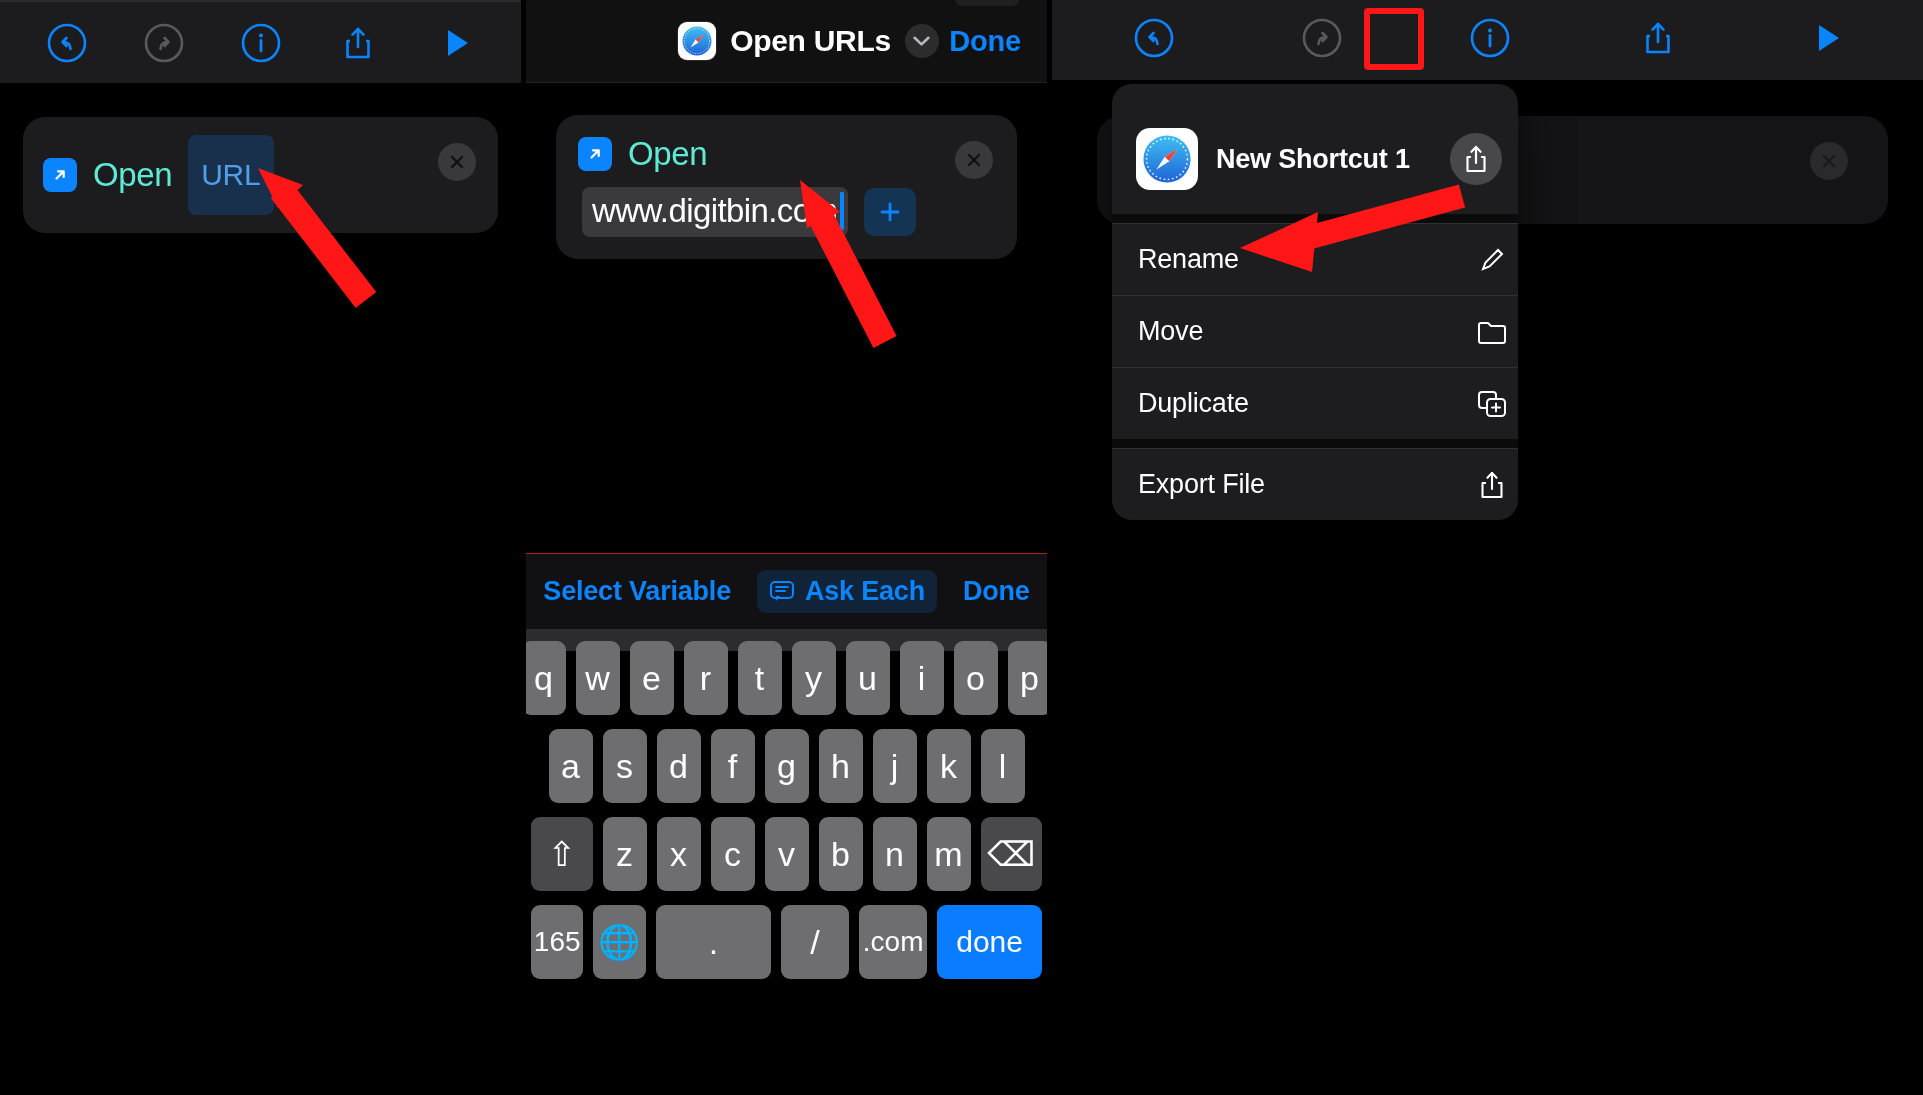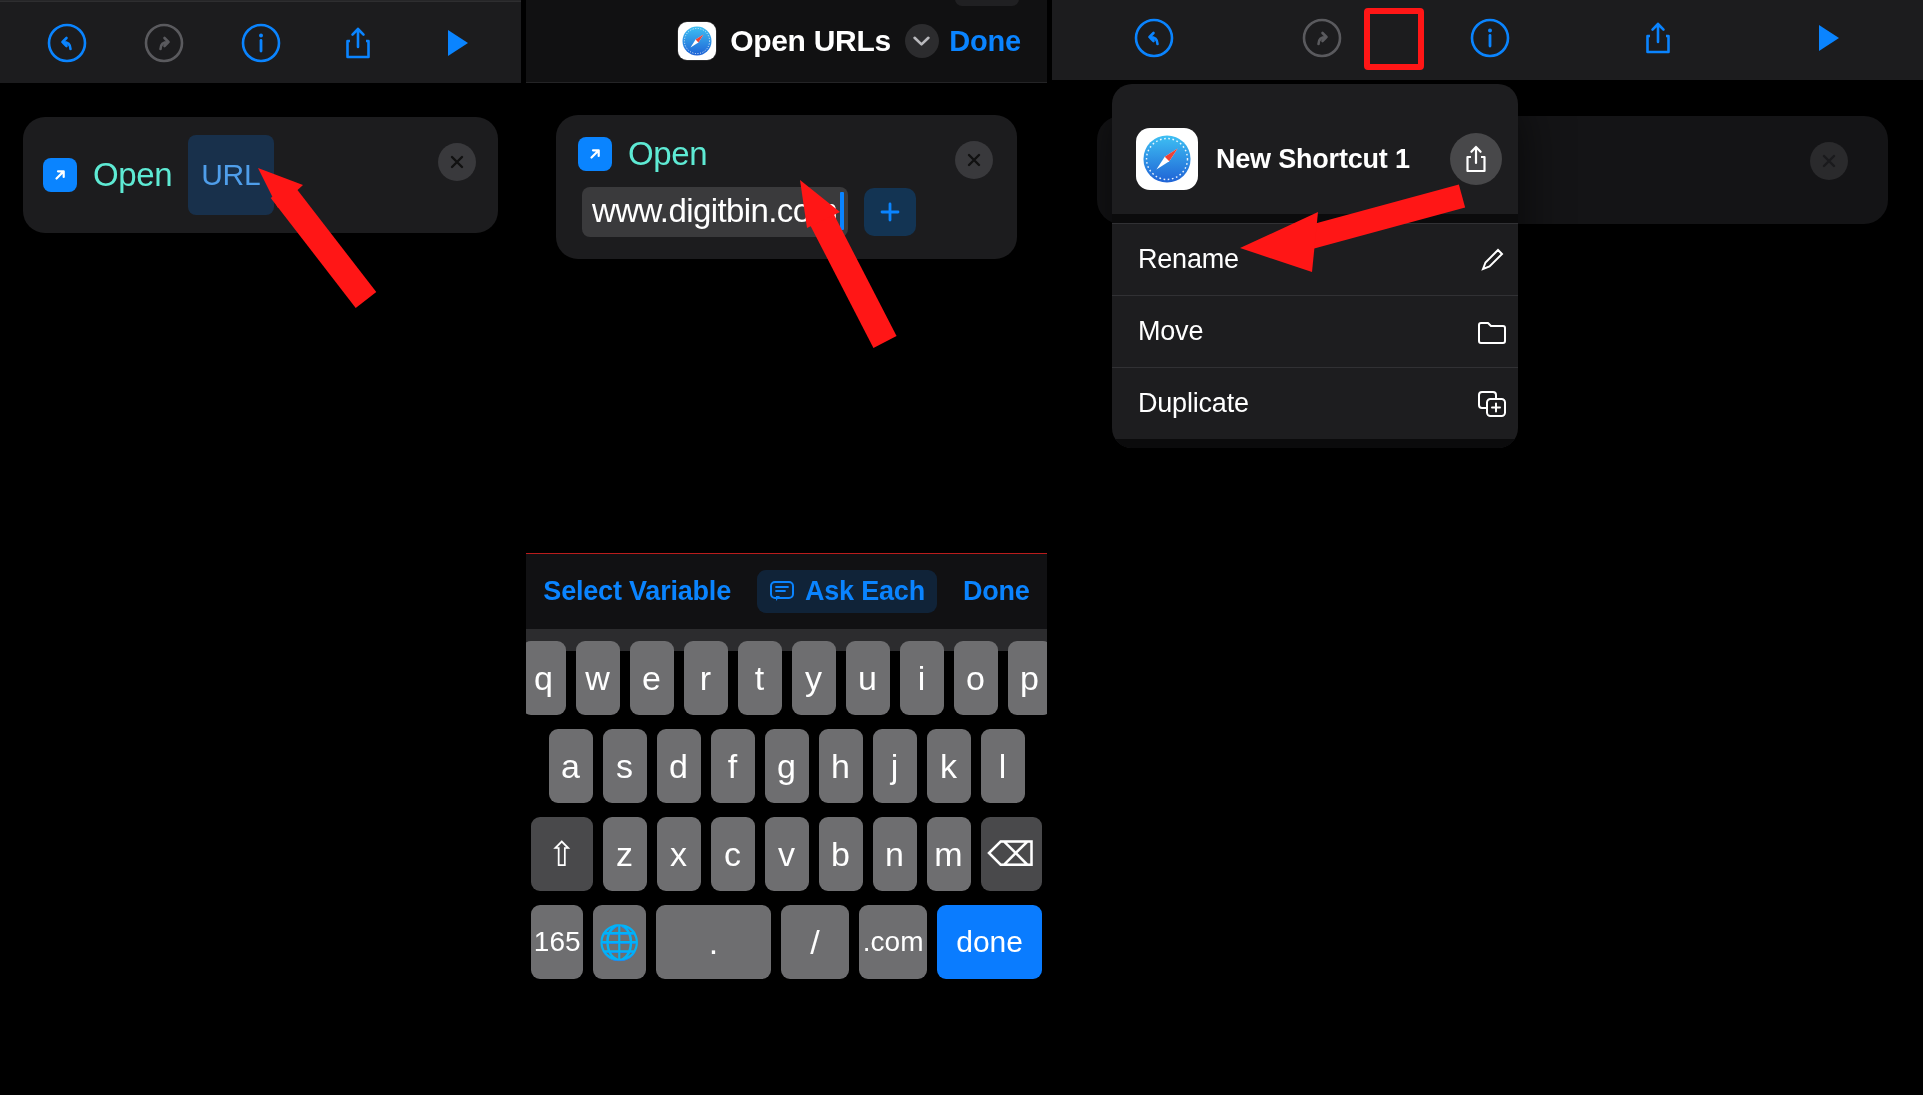--- a/index.html
+++ b/index.html
@@ -493,20 +493,29 @@
                 <rect x="3" y="3" width="17" height="16" rx="3" fill="none" stroke="#fff" stroke-width="2"></rect>
                 <rect x="11" y="10" width="18" height="17" rx="3.5" fill="#1d1d1f" stroke="#fff" stroke-width="2"></rect>
                 <path d="M20 14.5 V22.5 M16 18.5 H24" stroke="#fff" stroke-width="2" stroke-linecap="round"></path>
               </svg>
           </span>
         </div>
 
         <div class="ctx-gap"></div>
 
 
+        <div class="ctx-item">
+          <span class="ctx-label">Export File</span>
+          <span class="ctx-ic">
+            <svg width="32" height="32" viewBox="0 0 32 32">
+                <path d="M10 14 H6.5 V28 H25.5 V14 H22" fill="none" stroke="#fff" stroke-width="2.1" stroke-linejoin="round"></path>
+                <path d="M16 4 V20 M16 4 L11.4 8.8 M16 4 L20.6 8.8" fill="none" stroke="#fff" stroke-width="2.1" stroke-linecap="round" stroke-linejoin="round"></path>
+              </svg>
+          </span>
+        </div>
       </div>
 
       <div class="toolbar">
         <span class="tb">
           <svg width="44" height="44" viewBox="0 0 44 44">
               <circle cx="22" cy="22" r="18" fill="none" stroke="#0a84ff" stroke-width="2.6"></circle>
               <path d="M25.5 28 C25.5 23 22 21 17.5 21 M17.5 21 L21.5 17 M17.5 21 L21.5 25" fill="none" stroke="#0a84ff" stroke-width="2.6" stroke-linecap="round" stroke-linejoin="round"></path>
             </svg>
         </span>
         <span class="tb">

